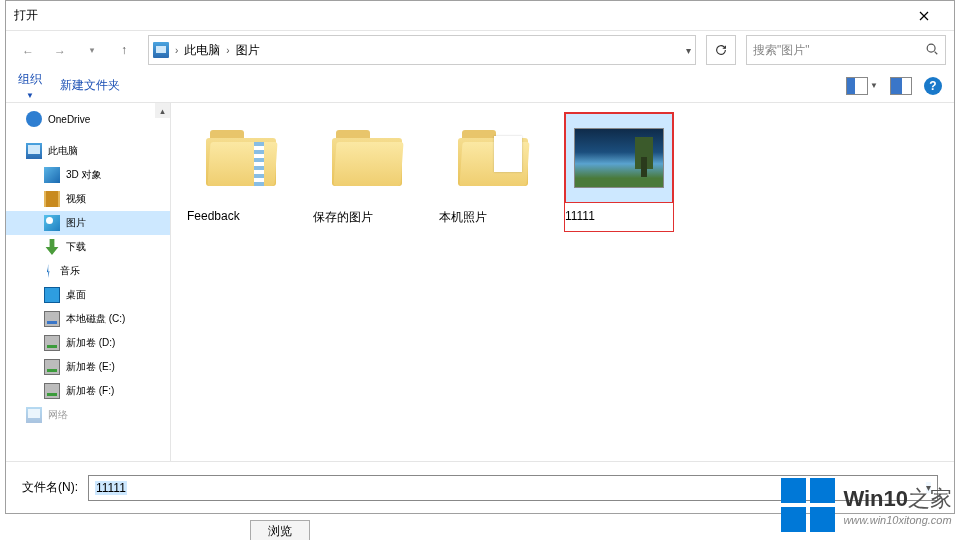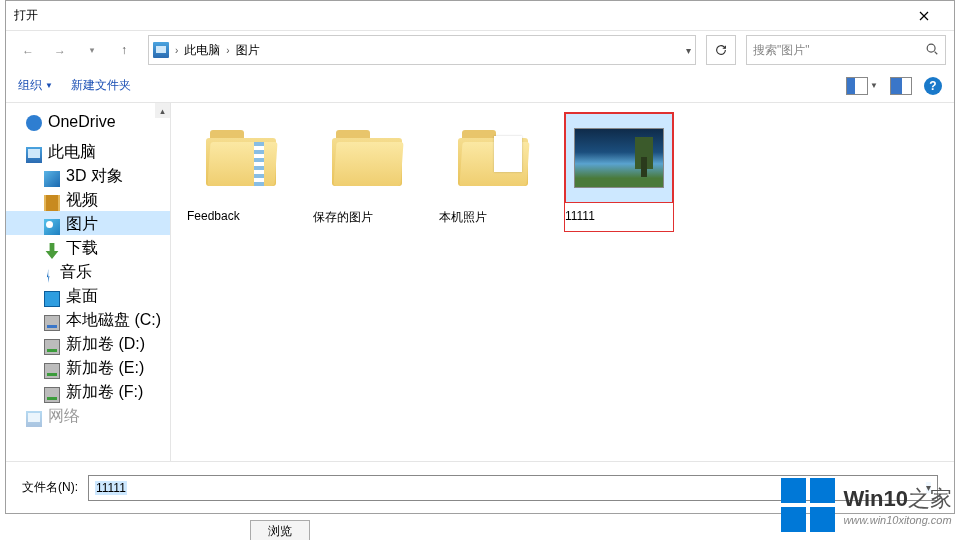--- a/index.html
+++ b/index.html
@@ -19,33 +19,33 @@
   .addressbar .icon-sm::after { content:""; position:absolute; left:3px; top:4px; width:10px; height:7px; background:#cfe8fa; }
   .crumb { color: #000; }
   .crumb-sep { color: #555; font-size: 10px; }
   .spacer-flex { flex:1; }
   .expand { color:#555; font-size:10px; }
   .refresh { width:30px; height:30px; border:1px solid #ccc; margin-right:6px; display:flex; align-items:center; justify-content:center; }
   .searchbox { width: 200px; height: 30px; border:1px solid #ccc; display:flex; align-items:center; padding:0 6px; color:#888; }
   .searchbox .mag { margin-left:auto; color:#555; }
   
   .toolbar { height: 34px; border-bottom: 1px solid #e5e5e5; display:flex; align-items:center; padding:0 12px; gap: 18px; }
-  .toolbar .lbl { color:#1a4fb4; font-size:12px; display:flex; align-items:center; gap:3px; }
+  .toolbar .lbl { color:#1a4fb4; font-size:12px; display:flex; align-items:center; gap:3px;flex-direction:column; }
   .toolbar .tri { font-size:8px; color:#1a4fb4; }
   .toolbar-right { margin-left:auto; display:flex; align-items:center; gap:12px; }
   .toolbar-right .vi { width:22px; height:18px; border:1px solid #888; position:relative; }
   .toolbar-right .vi.a::before { content:""; position:absolute; left:0; top:0; bottom:0; width:8px; background:#3a76c8; }
   .toolbar-right .vi.b::before { content:""; position:absolute; left:0; top:0; bottom:0; width:11px; background:#3a76c8; }
   .toolbar-right .help { width:18px; height:18px; border-radius:50%; background:#1979ca; color:#fff; display:flex; align-items:center; justify-content:center; font-weight:bold; font-size:12px; }
   
   .body { flex:1; display:flex; min-height:0; }
   
   .sidebar { width:165px; border-right:1px solid #e5e5e5; overflow:hidden; position:relative; }
   .sidebar-inner { padding-top:4px; }
-  .sb-item { height:24px; display:flex; align-items:flex-end; padding-left:20px; gap:6px; font-size:16px; white-space:nowrap; }
+  .sb-item { height:24px; display:flex; align-items:center; padding-left:20px; gap:6px; font-size:10px; white-space:nowrap; }
   .sb-item.lvl2 { padding-left:38px; }
   .sb-item.selected { background:#cde8ff; }
   .sb-icon { width:16px; height:16px; display:inline-block; flex-shrink:0; }
   .i-cloud { background: radial-gradient(circle at 40% 55%, #2e7ed1 55%, transparent 56%), radial-gradient(circle at 60% 55%, #2e7ed1 55%, transparent 56%); border-radius:50% 50% 3px 3px; background-color:#2e7ed1; border-radius:8px; }
   .i-pc { background:linear-gradient(#4aa3df,#2b6bb1); position:relative; }
   .i-pc::after{content:"";position:absolute;left:2px;top:2px;right:2px;height:9px;background:#cfe8fa;}
   .i-cube { background:linear-gradient(135deg,#5ab4e6,#1a69b0); }
   .i-film { background:#c88a1f; box-shadow:inset 2px 0 #e4b65a, inset -2px 0 #e4b65a;}
   .i-pic { background:linear-gradient(135deg,#56c1ec,#1f7fc0); }
   .i-pic::after{content:"";display:block;width:7px;height:7px;background:#fff;border-radius:50%;margin:2px;}

